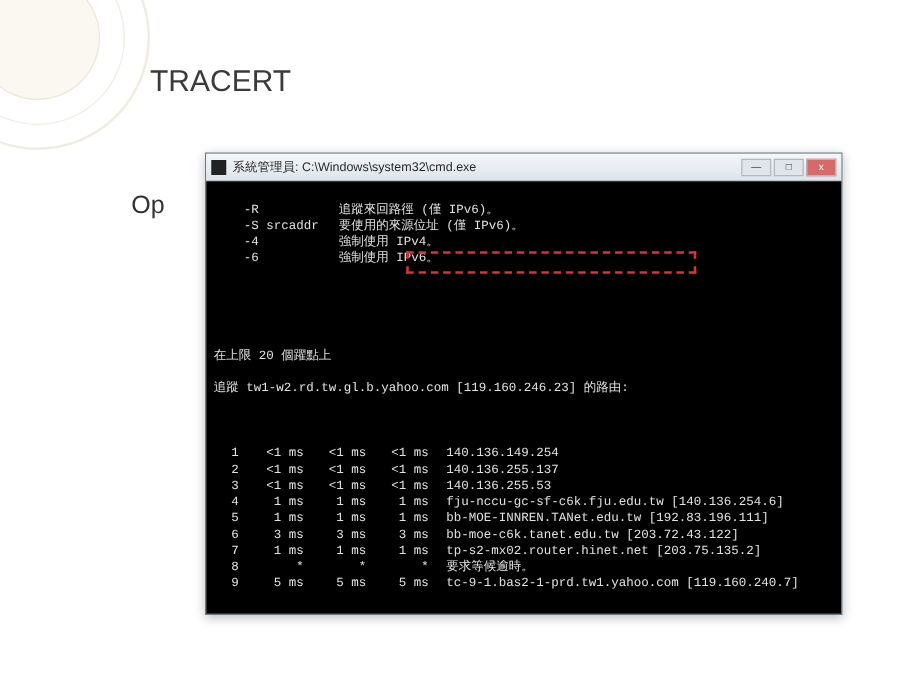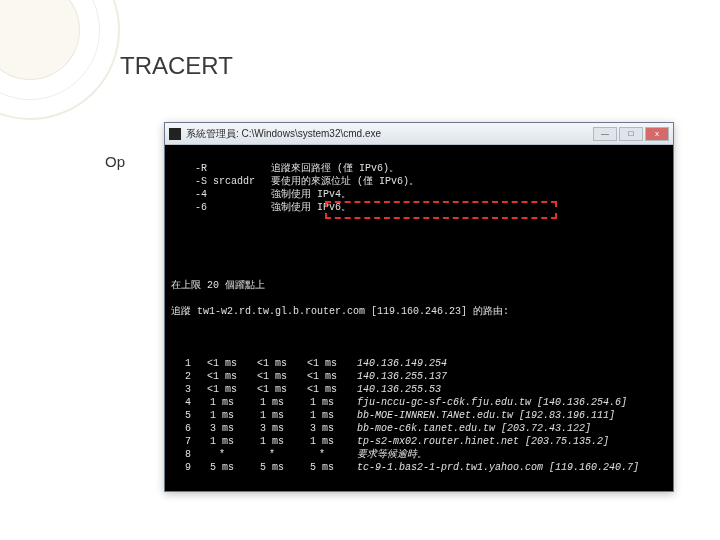--- a/index.html
+++ b/index.html
@@ -31,21 +31,21 @@
       top: 52px;
       left: 120px;
       font-size: 24px;
       color: #3a3a3a;
       font-weight: normal;
     }
     .behind-text {
       position: absolute;
       top: 153px;
       left: 105px;
-      font-size: 15px;
+      font-size: 20px;
       color: #333;
     }
 
     .cmd-window {
       position: absolute;
       top: 122px;
       left: 152px;
       width: 510px;
       height: 370px;
       background: #e8edf2;
@@ -107,22 +107,22 @@
       left: 160px;
       width: 232px;
       height: 18px;
       pointer-events: none;
     }
     .opt-row { display: flex; }
     .opt-flag { width: 100px; display: inline-block; }
     .opt-desc { }
     .hop-row { display: flex; }
     .hop-n { width: 30px; text-align: right; padding-right: 10px; }
-    .hop-t { width: 50px; text-align: center; padding-right: 8px; }
-    .hop-host { padding-left: 6px; font-style: italic; }
+    .hop-t { width: 50px; text-align: right; padding-right: 8px; }
+    .hop-host { padding-left: 6px; }
   </style>
 </head>
 <body>
 
 <div class="slide-bg">
   <div class="circle-deco c1"></div>
   <div class="circle-deco c2"></div>
   <div class="circle-deco c3"></div>
 
   <div class="behind-text">Op</div>
@@ -137,21 +137,21 @@
         <div class="win-btn">□</div>
         <div class="win-btn close">x</div>
       </div>
     </div>
 
     <div class="cmd-body">
 <div id="opts"><div class="opt-row cmd-line"><span class="opt-flag">    -R</span><span class="opt-desc">追蹤來回路徑 (僅 IPv6)。</span></div><div class="opt-row cmd-line"><span class="opt-flag">    -S srcaddr</span><span class="opt-desc">要使用的來源位址 (僅 IPv6)。</span></div><div class="opt-row cmd-line"><span class="opt-flag">    -4</span><span class="opt-desc">強制使用 IPv4。</span></div><div class="opt-row cmd-line"><span class="opt-flag">    -6</span><span class="opt-desc">強制使用 IPv6。</span></div></div>
 <div class="cmd-line"> </div>
 <div class="cmd-line"> </div>
 <div class="cmd-line">在上限 20 個躍點上</div>
-<div class="cmd-line">追蹤 tw1-w2.rd.tw.gl.b.router.com [119.160.246.23] 的路由:</div>
+<div class="cmd-line">追蹤 tw1-w2.rd.tw.gl.b.yahoo.com [119.160.246.23] 的路由:</div>
 <div class="cmd-line"> </div>
 <div id="hops"><div class="hop-row cmd-line"><span class="hop-n">1</span><span class="hop-t">&lt;1 ms</span><span class="hop-t">&lt;1 ms</span><span class="hop-t">&lt;1 ms</span><span class="hop-host">140.136.149.254</span></div><div class="hop-row cmd-line"><span class="hop-n">2</span><span class="hop-t">&lt;1 ms</span><span class="hop-t">&lt;1 ms</span><span class="hop-t">&lt;1 ms</span><span class="hop-host">140.136.255.137</span></div><div class="hop-row cmd-line"><span class="hop-n">3</span><span class="hop-t">&lt;1 ms</span><span class="hop-t">&lt;1 ms</span><span class="hop-t">&lt;1 ms</span><span class="hop-host">140.136.255.53</span></div><div class="hop-row cmd-line"><span class="hop-n">4</span><span class="hop-t">1 ms</span><span class="hop-t">1 ms</span><span class="hop-t">1 ms</span><span class="hop-host">fju-nccu-gc-sf-c6k.fju.edu.tw [140.136.254.6]</span></div><div class="hop-row cmd-line"><span class="hop-n">5</span><span class="hop-t">1 ms</span><span class="hop-t">1 ms</span><span class="hop-t">1 ms</span><span class="hop-host">bb-MOE-INNREN.TANet.edu.tw [192.83.196.111]</span></div><div class="hop-row cmd-line"><span class="hop-n">6</span><span class="hop-t">3 ms</span><span class="hop-t">3 ms</span><span class="hop-t">3 ms</span><span class="hop-host">bb-moe-c6k.tanet.edu.tw [203.72.43.122]</span></div><div class="hop-row cmd-line"><span class="hop-n">7</span><span class="hop-t">1 ms</span><span class="hop-t">1 ms</span><span class="hop-t">1 ms</span><span class="hop-host">tp-s2-mx02.router.hinet.net [203.75.135.2]</span></div><div class="hop-row cmd-line"><span class="hop-n">8</span><span class="hop-t">*</span><span class="hop-t">*</span><span class="hop-t">*</span><span class="hop-host">要求等候逾時。</span></div><div class="hop-row cmd-line"><span class="hop-n">9</span><span class="hop-t">5 ms</span><span class="hop-t">5 ms</span><span class="hop-t">5 ms</span><span class="hop-host">tc-9-1.bas2-1-prd.tw1.yahoo.com [119.160.240.7]</span></div></div>
 
 
 
 
 
 
       <div class="red-box"></div>
     </div>

